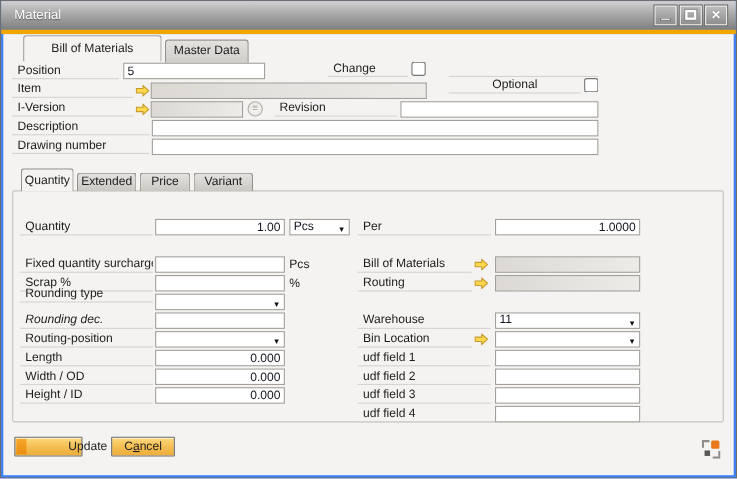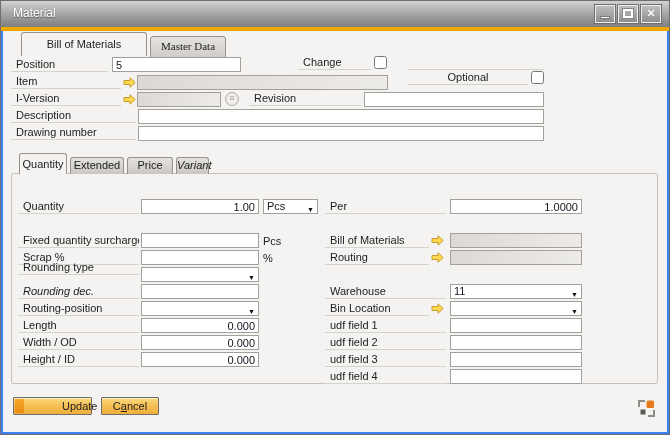--- a/index.html
+++ b/index.html
@@ -59,21 +59,21 @@
   </div>
   <div class="winbtn" style="left:640px;">
     <div class="x">✕</div>
   </div>
   <div class="accent"></div>
   <div class="content"></div>
 
   <div class="tab active" style="left:20px;top:31px;width:126px;height:24px;line-height:22px;">
     <span>Bill of Materials</span>
   </div>
-  <div class="tab" style="left:149px;top:35px;width:76px;height:28px;font-family:Liberation Serif, serif;">
+  <div class="tab" style="left:149px;top:35px;width:76px;height:28px;">
     <span>Master Data</span>
   </div>
 
   <div class="lbl" style="left:10px;top:57px;width:97px;">Position</div>
   <input class="txt" style="left: 111px; top: 56px; width: 129px;" value="5">
   <div class="lbl" style="left:297px;top:55px;width:73px;">Change</div>
   <div class="rule" style="left:407px;top:68px;width:136px;"></div>
   <input type="checkbox" class="cb" style="left: 373px; top: 55px;">
 
   <div class="lbl" style="left:10px;top:74px;width:110px;">Item</div>
@@ -104,21 +104,21 @@
   <div class="groupbox"></div>
   <div class="tab active" style="left:18px;top:152px;width:48px;height:21px;line-height:20px;">
     <span>Quantity</span>
   </div>
   <div class="tab" style="left:69px;top:156px;width:54px;height:17px;line-height:15px;border-bottom:none;">
     <span>Extended</span>
   </div>
   <div class="tab" style="left:126px;top:156px;width:46px;height:17px;line-height:15px;border-bottom:none;">
     <span>Price</span>
   </div>
-  <div class="tab" style="left:175px;top:156px;width:33px;height:17px;line-height:15px;border-bottom:none;font-style:italic;">
+  <div class="tab" style="left:175px;top:156px;width:54px;height:17px;line-height:15px;border-bottom:none;">
     <span>Variant</span>
   </div>
 
   <div class="lbl" style="left:17px;top:199px;width:121px;">Quantity</div>
   <input class="txt num" style="left: 140px; top: 198px; width: 118px;" value="1.00">
   <div class="combo" style="left:262px;top:198px;width:55px;">
     <span>Pcs</span>
     <span class="arr">▼</span>
   </div>
   <div class="lbl" style="left:324px;top:199px;width:121px;">Per</div>
@@ -181,21 +181,21 @@
   <input class="txt" style="left: 449px; top: 334px; width: 132px;" value="">
 
   <div class="lbl" style="left:17px;top:352px;width:121px;">Height / ID</div>
   <input class="txt num" style="left: 140px; top: 351px; width: 118px;" value="0.000">
   <div class="lbl" style="left:324px;top:352px;width:121px;">udf field 3</div>
   <input class="txt" style="left: 449px; top: 351px; width: 132px;" value="">
 
   <div class="lbl" style="left:324px;top:369px;width:121px;">udf field 4</div>
   <input class="txt" style="left: 449px; top: 368px; width: 132px;" value="">
 
-  <div class="btn" style="left:12px;top:396px;width:79px;padding-left:48px;">
+  <div class="btn" style="left:12px;top:396px;width:62px;padding-left:48px;">
     <div class="strip"></div>
     <span class="cap">Update</span>
   </div>
   <div class="btn" style="left:100px;top:396px;width:58px;">
     <span class="cap"><span>C</span><span class="mn">a</span><span>ncel</span></span>
   </div>
 
   <svg style="position:absolute;left:637px;top:399px;" width="17" height="17" viewBox="0 0 17 17">
     <path d="M0,7 L0,0 L7,0 L7,2 L2,2 L2,7 Z" fill="#8f8d8a"></path>
     <rect x="8.5" y="0.5" width="7.5" height="7.5" rx="1.5" fill="#e87a1e"></rect>

